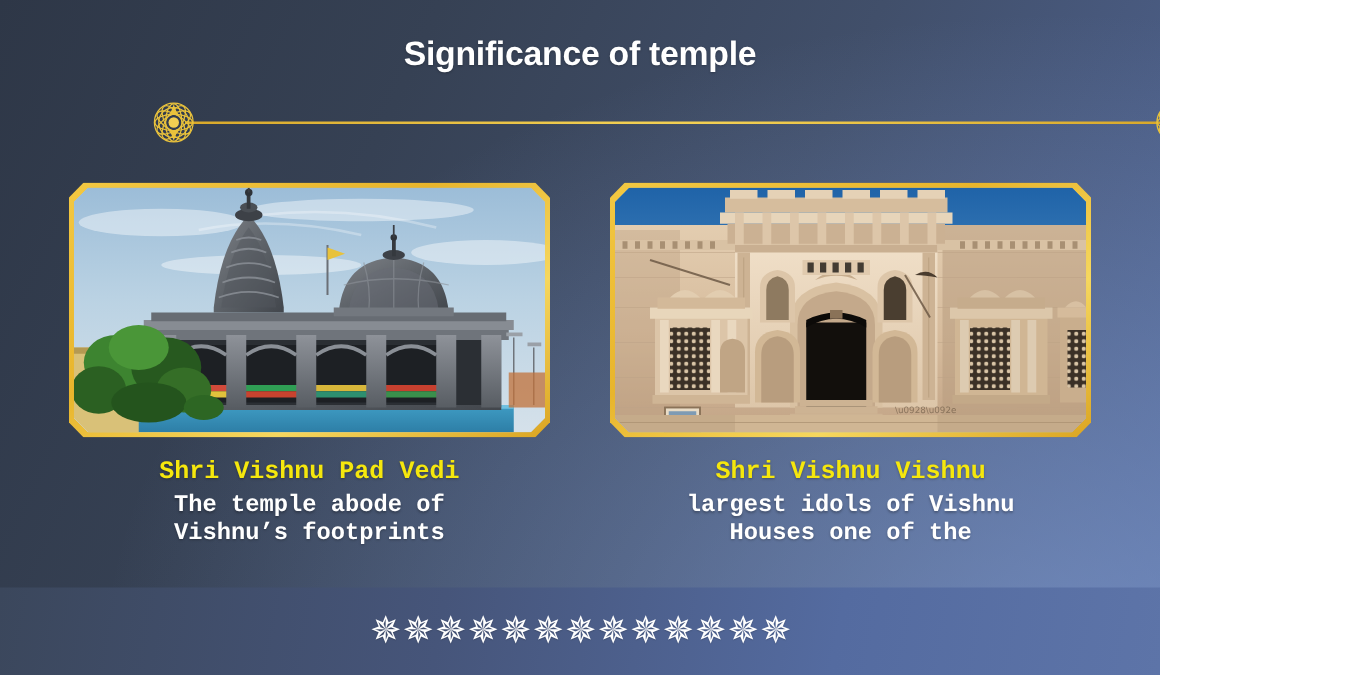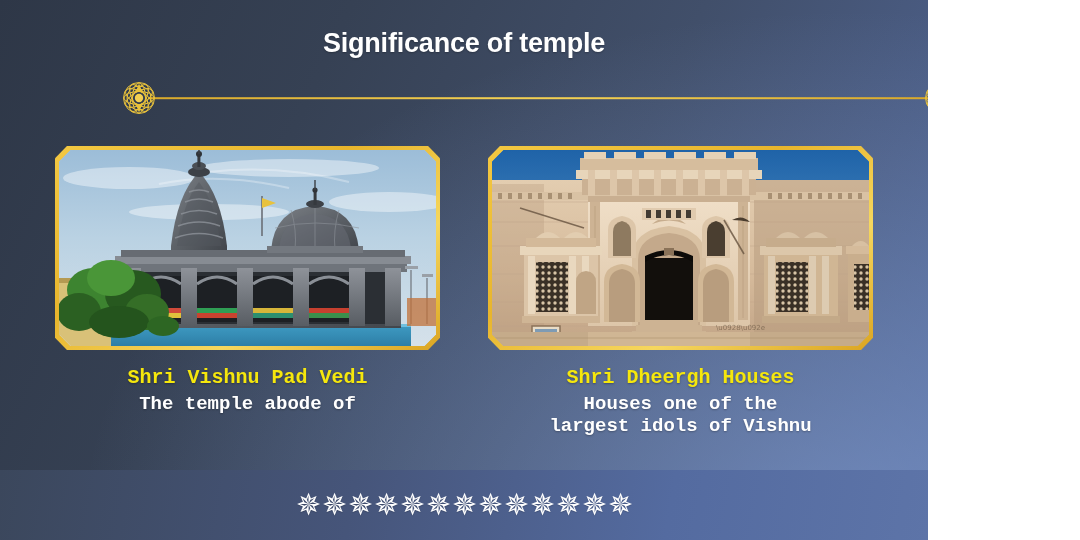--- a/index.html
+++ b/index.html
@@ -344,20 +344,21 @@
               <ellipse cx="104" cy="176" rx="16" ry="10" fill="#2d6623"></ellipse>
             </svg>
           </div>
         </div>
       </div>
 
       <div class="cap">
         <div class="cap-title">Shri Vishnu Pad Vedi</div>
         <div class="cap-desc">
           <span>The temple abode of</span>
+          <span>Vishnu’s footprints</span>
         </div>
       </div>
     </div>
 
     <div class="card">
       <div class="frame ogee-clip">
         <div class="frame-inner ogee-clip">
           <div class="photo sky-clear">
             <svg width="100%" height="100%" viewBox="0 0 377 196" preserveAspectRatio="xMidYMid slice">
               <defs>
@@ -560,24 +561,24 @@
 
               <g fill="#6a5743" opacity="0.65" font-family="DejaVu Sans" font-size="7">
                 <text x="224" y="180">\u0928\u092e</text>
               </g>
             </svg>
           </div>
         </div>
       </div>
 
       <div class="cap">
-        <div class="cap-title">Shri Dheergh Houses</div>
+        <div class="cap-title">Shri Vishnu Vishnu</div>
         <div class="cap-desc">
+          <span>largest idols of Vishnu</span>
           <span>Houses one of the</span>
-          <span>largest idols of Vishnu</span>
         </div>
       </div>
     </div>
 
   </div>
 
   <div class="bottom-band">
     <div class="star-row" id="star-row">
         <span>✵</span>
         <span>✵</span>

